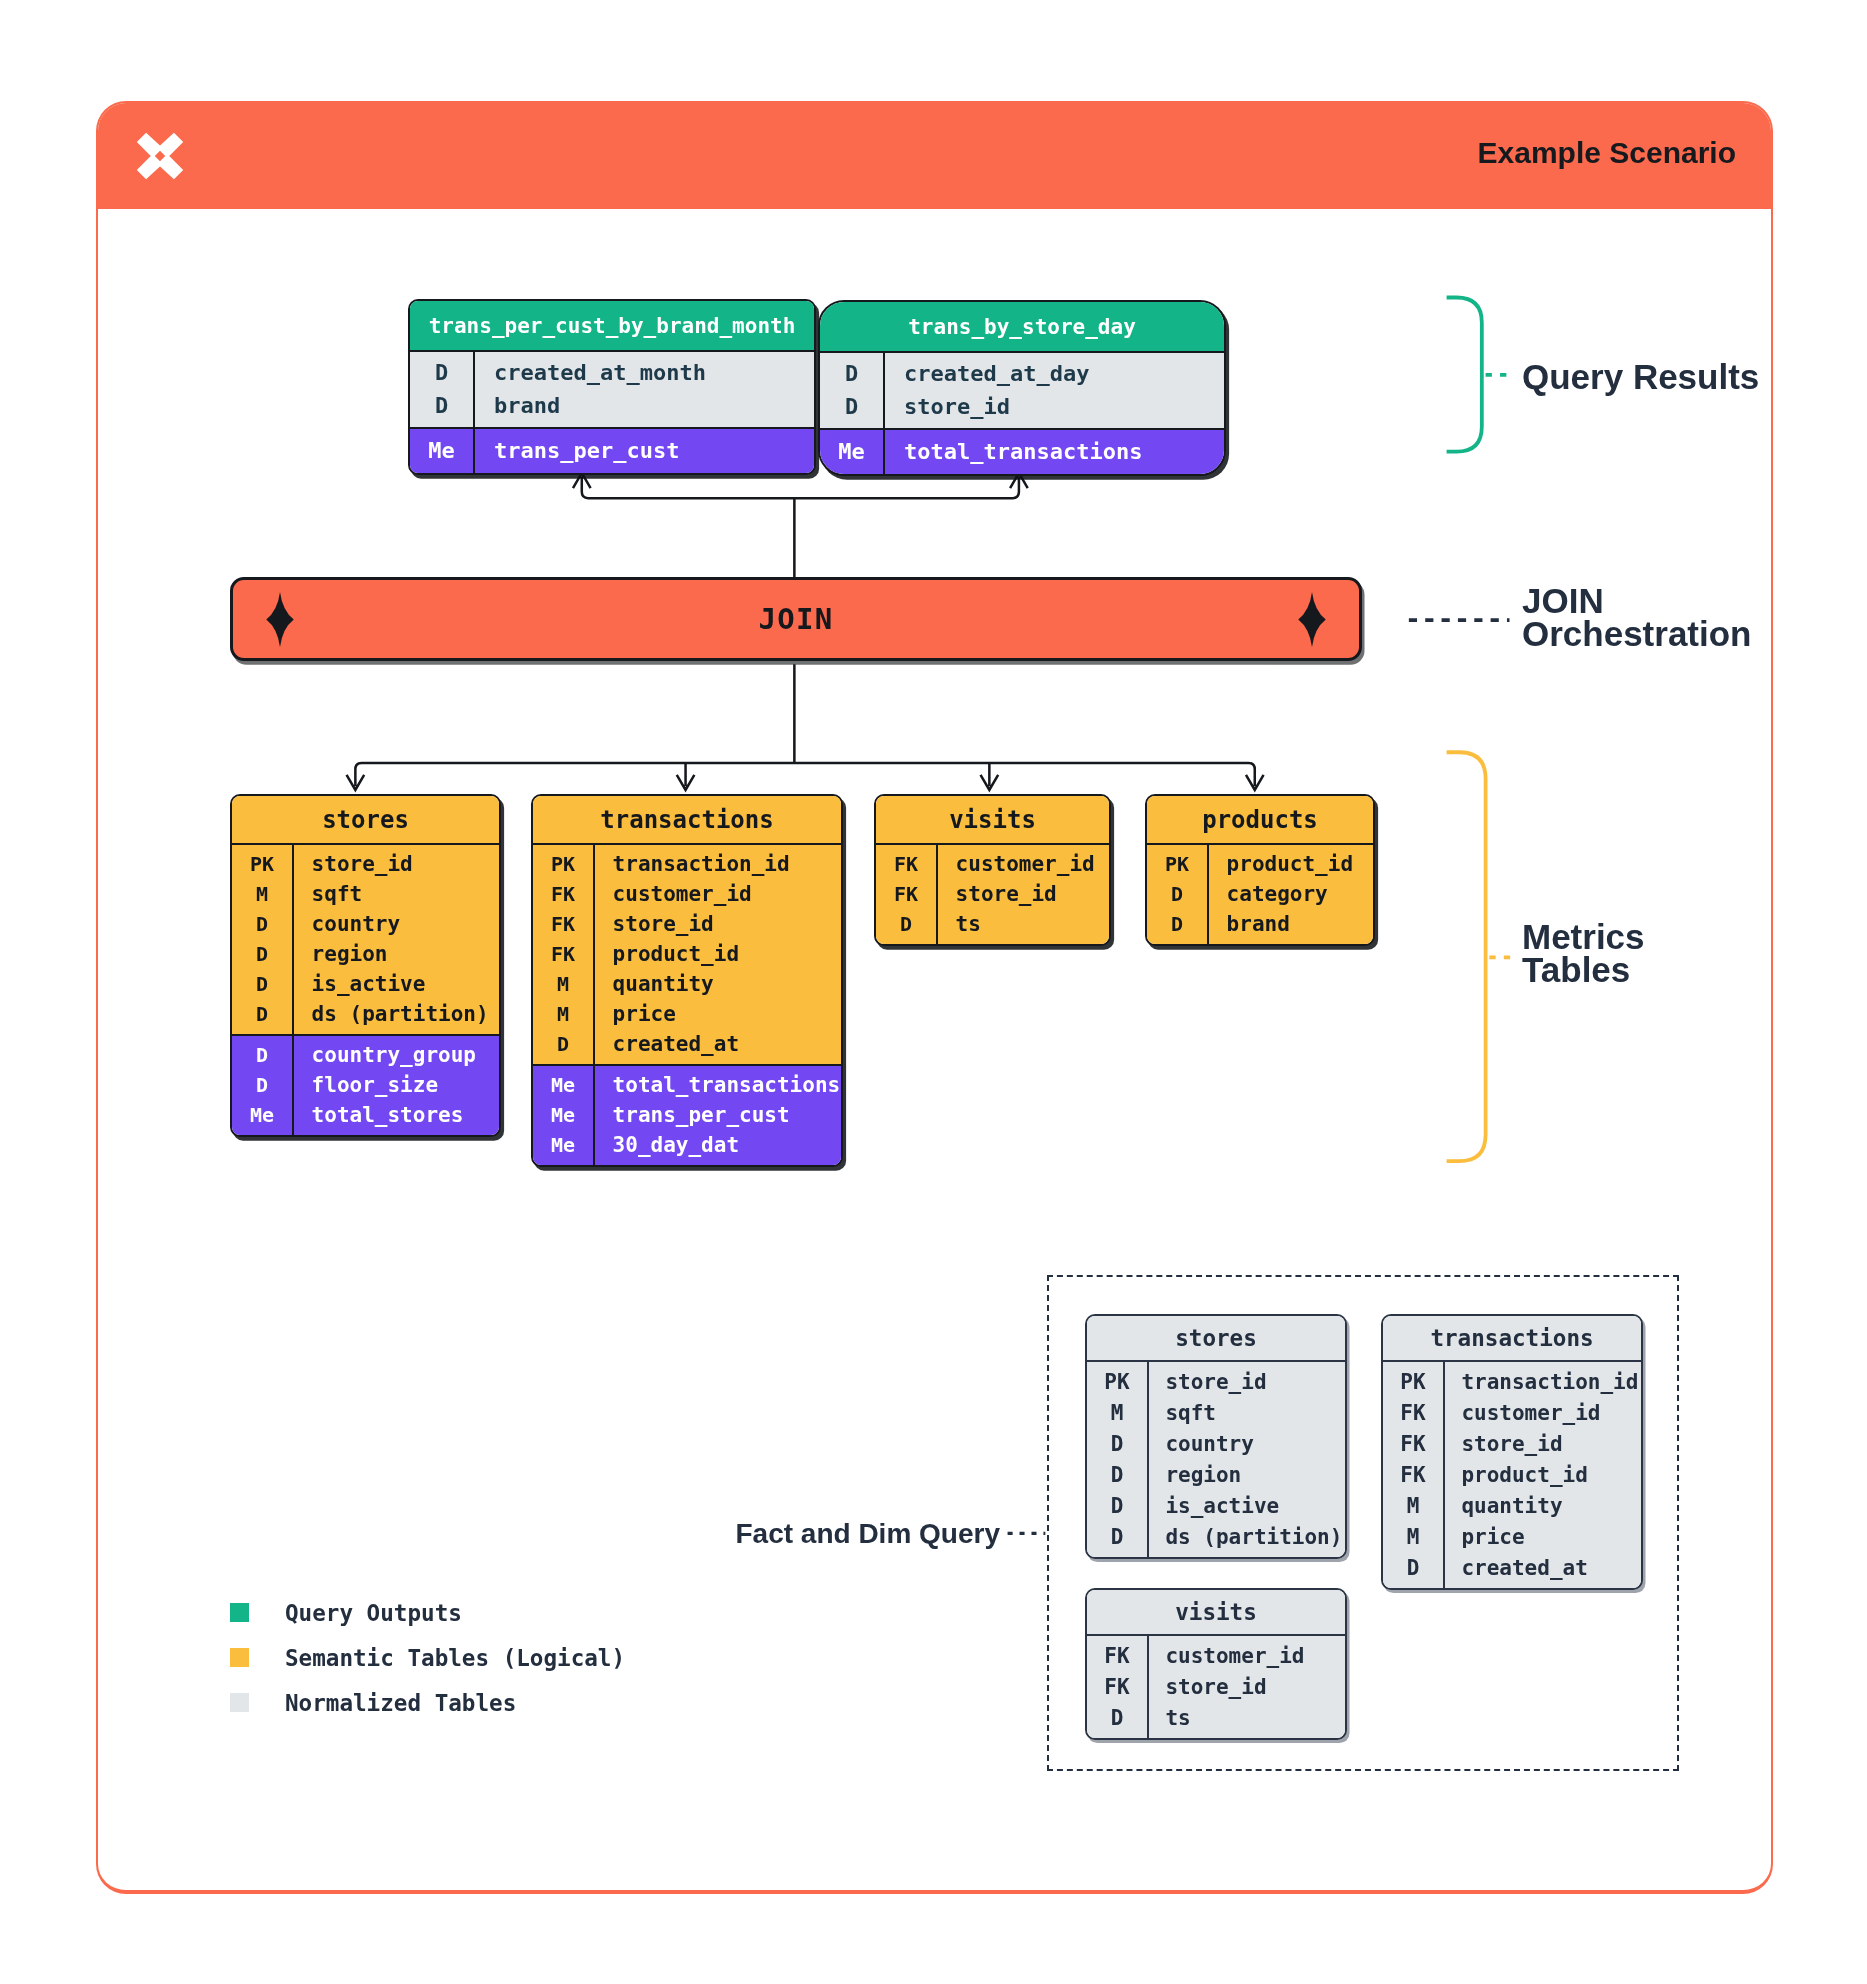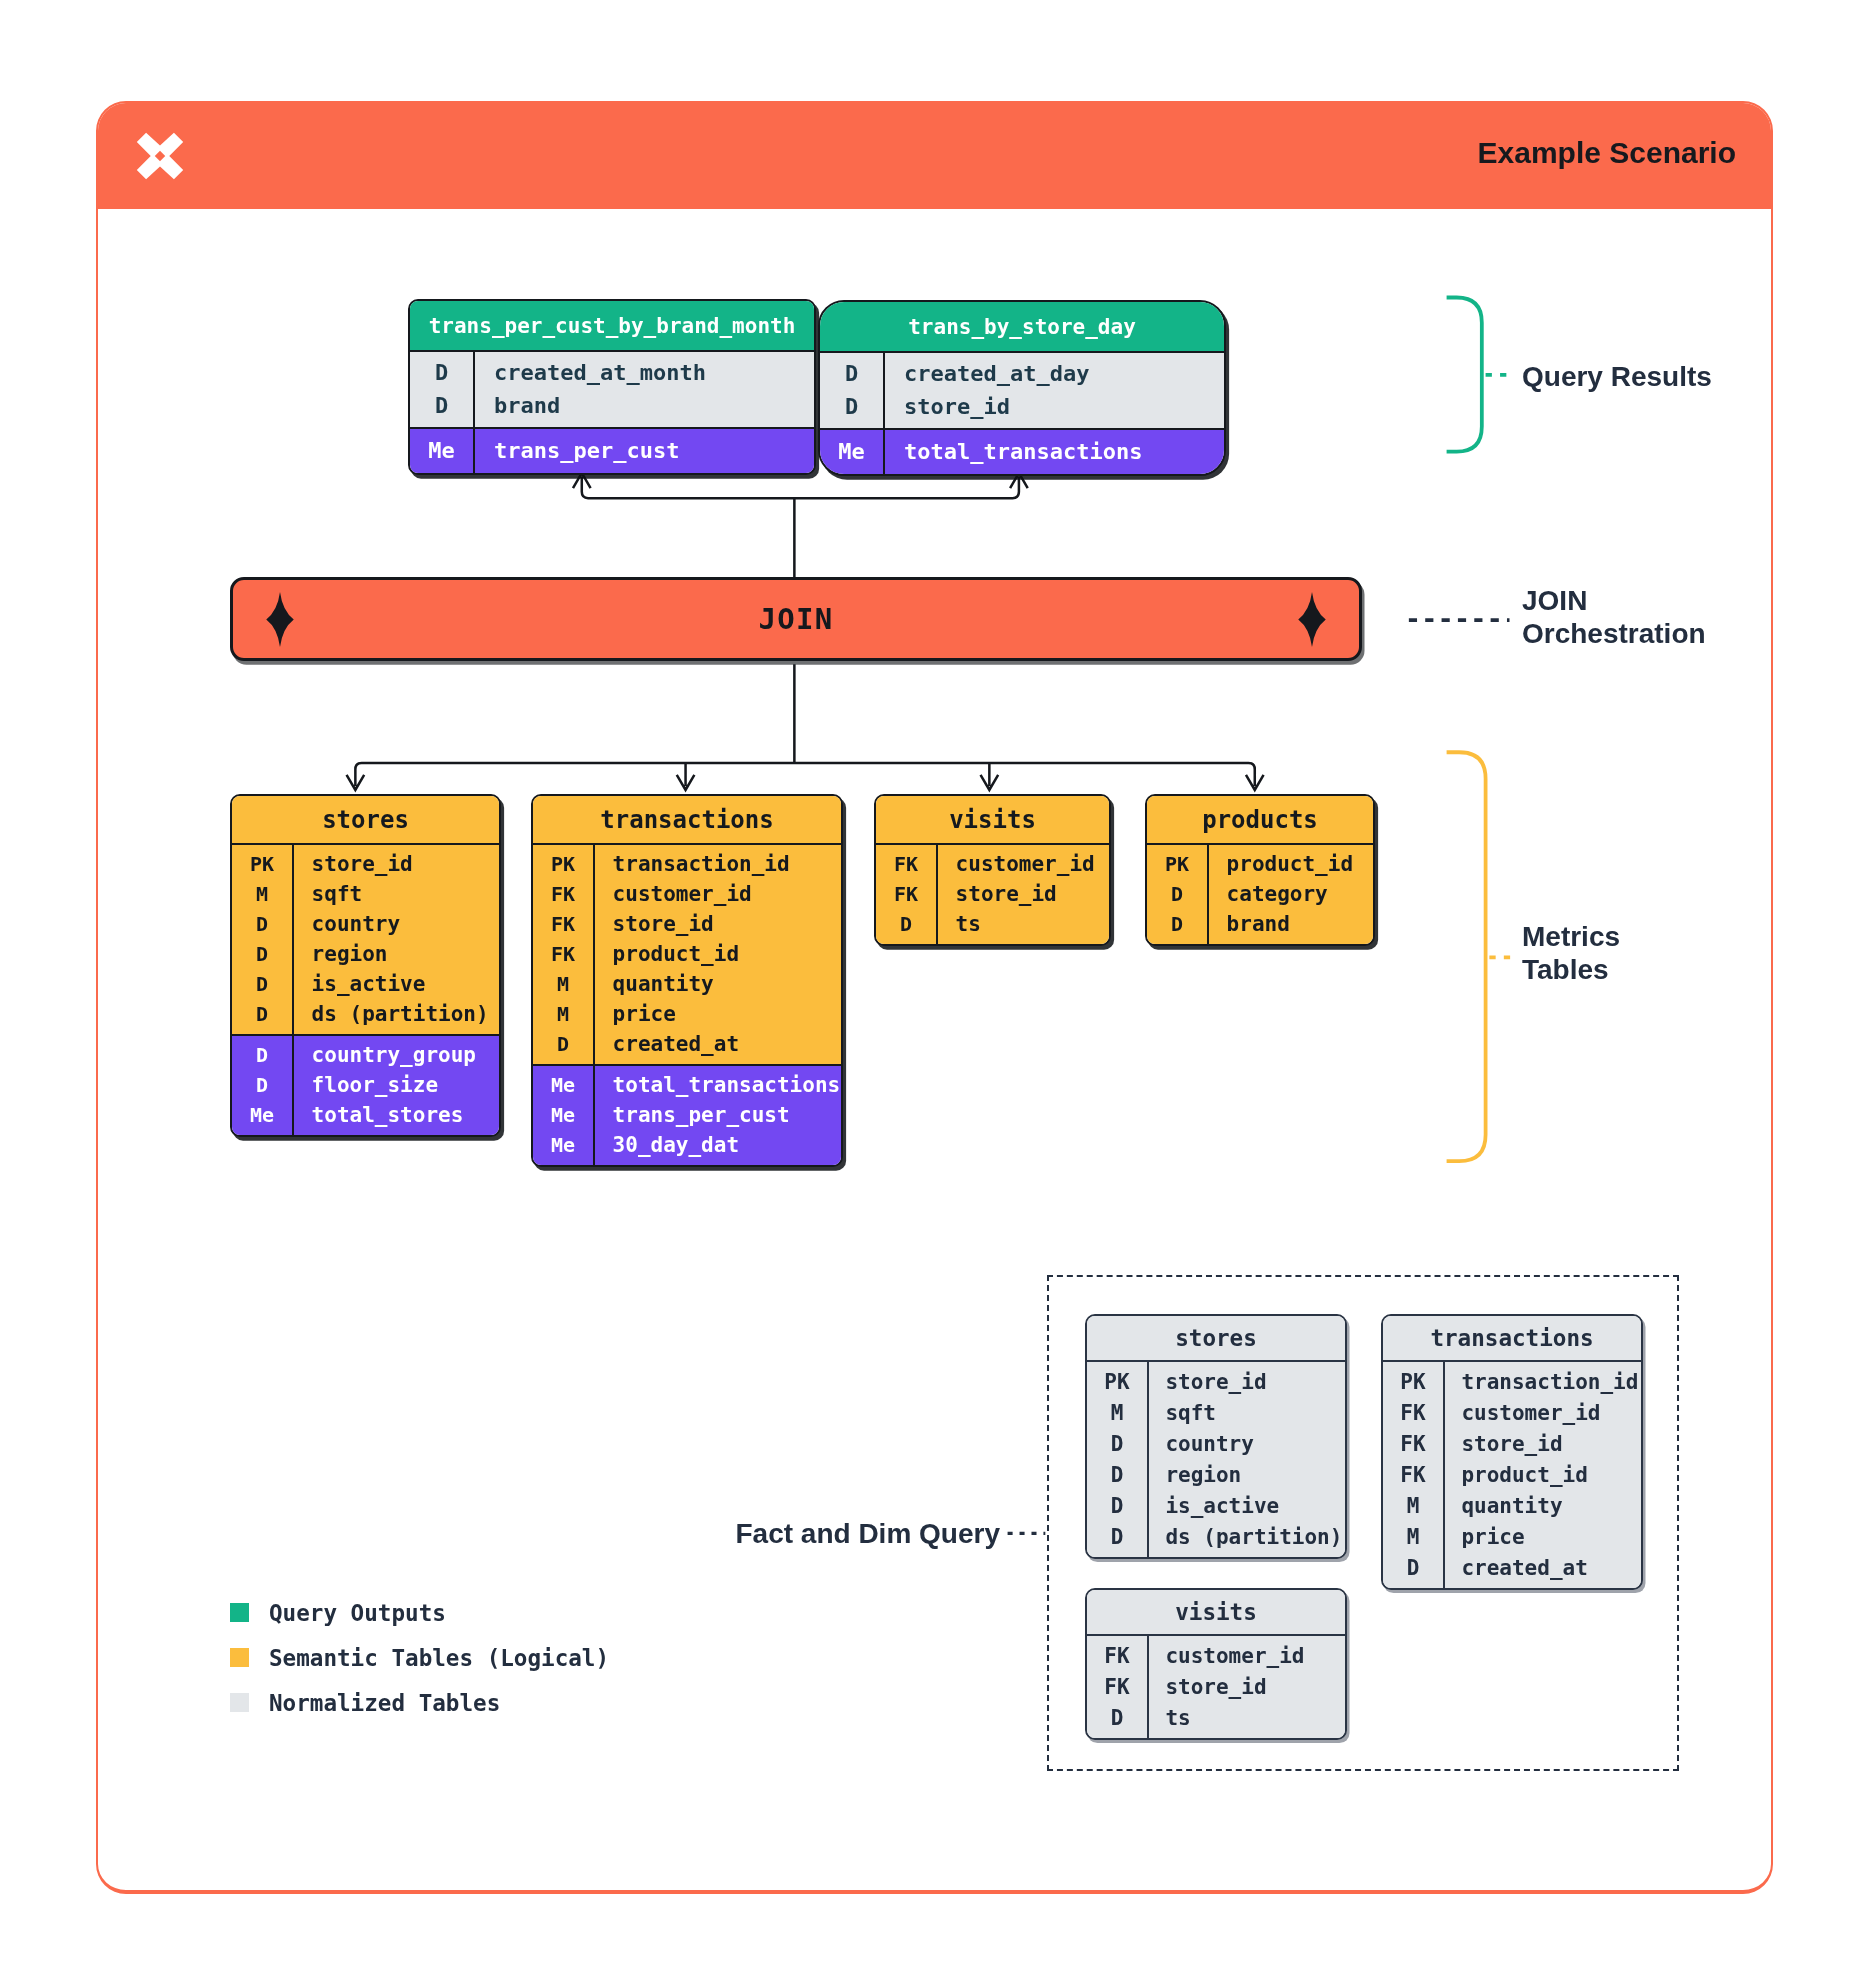--- a/index.html
+++ b/index.html
@@ -60,33 +60,33 @@
 
   
   .join-bar{position:absolute;left:230px;top:577px;width:1132px;height:84px;z-index:3;
         background:#FB6A4C;border:3.1px solid #15181D;border-radius:14px;
         box-shadow:2.5px 3.8px 0 rgba(13,16,20,0.6);
         display:flex;align-items:center;justify-content:space-between;padding:0 33px;box-sizing:border-box;}
   .join-label{flex:1;text-align:center;font-size:29px;font-weight:bold;color:#15181D;letter-spacing:1.3px;}
 
   
   .side-label{position:absolute;z-index:3;font-family:"Liberation Sans",sans-serif;
-        font-weight:bold;color:#232E3F;font-size:28px;line-height:33px;}
+        font-weight:bold;color:#232E3F;font-size:35px;line-height:33px;}
   .lbl-query-results{left:1522px;top:360px;}
   .lbl-join-orch{left:1522px;top:584px;}
   .lbl-semantic{left:1522px;top:920px;}
   .lbl-fact-dim{left:711px;top:1517px;width:289px;text-align:right;font-size:28px;}
 
   
   .dashed-box{position:absolute;left:1047px;top:1275px;width:632px;height:496px;z-index:2;
         border:2.5px dashed #232E3F;box-sizing:border-box;}
 
   
   .legend{position:absolute;left:230px;top:1590px;z-index:3;display:flex;flex-direction:column;}
-  .legend-item{display:flex;align-items:center;height:45px;}
+  .legend-item{display:flex;align-items:center;height:45px;gap:16px;}
   .legend-swatch{width:19px;height:19px;margin-right:20px;flex:0 0 auto;}
   .legend-label{font-size:22.6px;font-weight:bold;color:#232E3F;}
 </style>
 </head>
 <body>
 
 <div class="canvas">
 
   <div class="card"></div>
   <div class="header-band">

